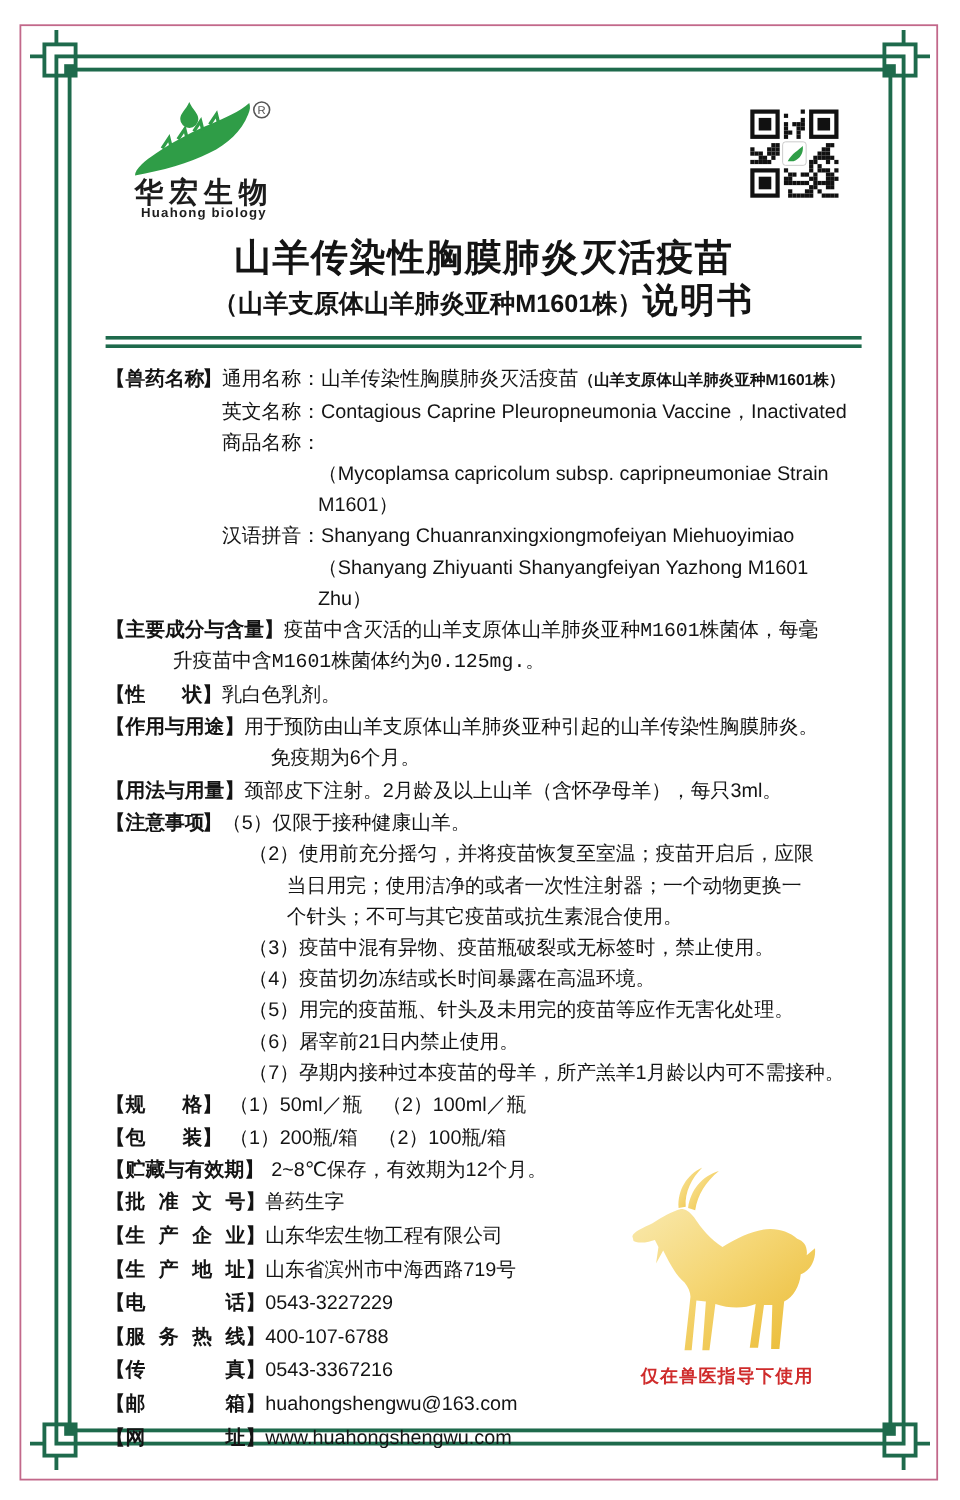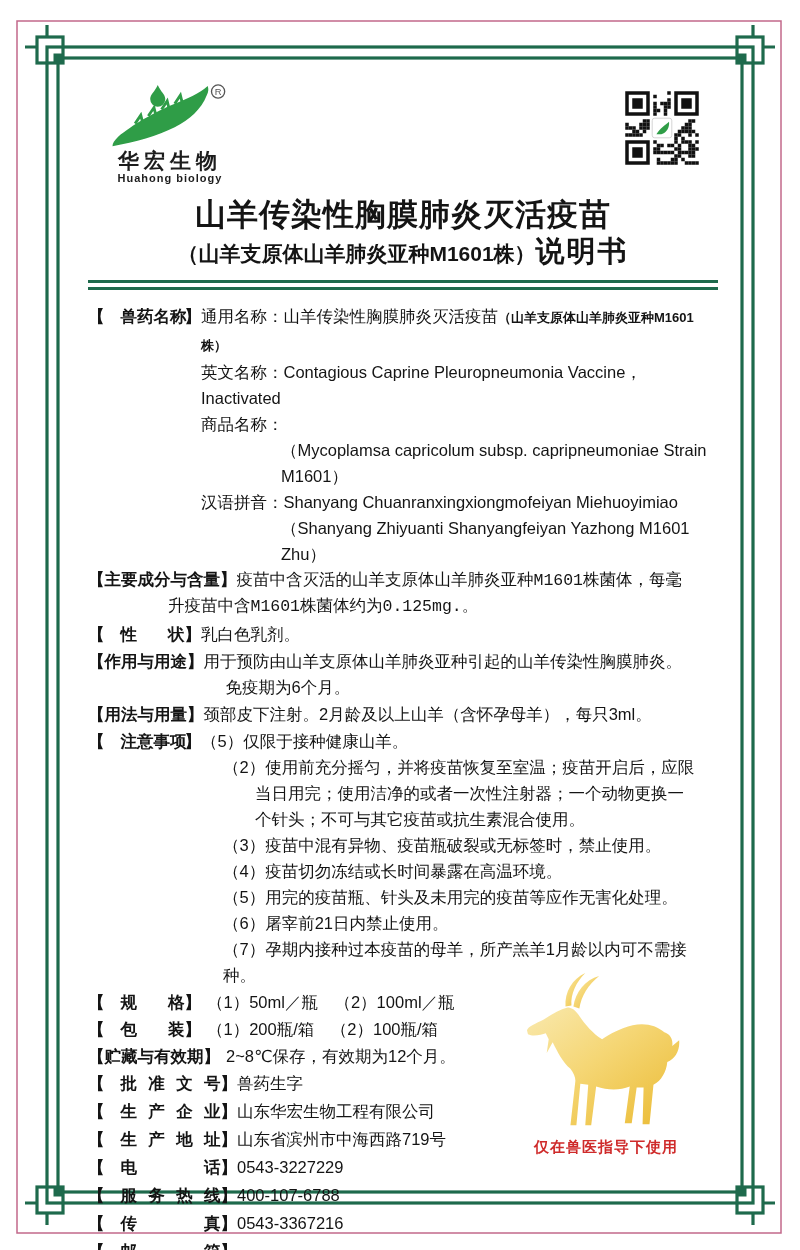--- a/index.html
+++ b/index.html
@@ -6,42 +6,42 @@
   .page{
     position:relative;width:800px;height:1250px;background:#ffffff;overflow:hidden;
     font-family:"Liberation Sans","DejaVu Sans",sans-serif;color:#141414;
   }
   .frame-svg{position:absolute;left:0;top:0;width:800px;height:1250px;}
   .content{position:absolute;left:88px;top:84px;width:630px;}
   
   .header{position:relative;height:102px;}
   .logo{position:absolute;left:14px;top:0;width:136px;text-align:center;}
   .logo-art{display:block;margin:0 auto;}
-  .logo-cn{font-size:21px;font-weight:bold;letter-spacing:5px;line-height:22px;color:#1c1c1c;}
+  .logo-cn{font-size:24px;font-weight:bold;letter-spacing:5px;line-height:22px;color:#1c1c1c;}
   .logo-en{font-size:11px;font-weight:bold;letter-spacing:1px;line-height:13px;color:#1c1c1c;}
   .otc{position:absolute;left:364px;top:34px;font-size:25px;font-weight:bold;color:#cc2d30;letter-spacing:2px;}
   .qr{position:absolute;right:14px;top:2px;width:84px;height:84px;}
   
   .title{text-align:center;font-size:31px;font-weight:bold;line-height:38px;margin-top:10px;letter-spacing:1px;}
   .subtitle{text-align:center;font-weight:bold;line-height:34px;}
   .subtitle .paren{font-size:21px;}
   .subtitle .suffix{font-size:29px;letter-spacing:2px;}
   .rule{height:4px;border-top:3px solid #1e6a4c;border-bottom:3px solid #1e6a4c;margin-top:7px;}
   
   .docbody{margin-top:13px;font-size:16.5px;line-height:26px;}
   .row{display:flex;margin-bottom:1px;}
   .row.gap2{margin-bottom:2px;}
   .lbl{font-weight:bold;white-space:nowrap;flex:0 0 auto;}
-  .in{display:inline-block;text-align:justify;text-align-last:justify;margin-left:16px;}
+  .in{display:inline-block;text-align:justify;text-align-last:justify;}
   .w64{width:64px;}
   .w100{width:100px;}
   .val{flex:1;}
   .blockrow{margin-bottom:1px;font-family:Liberation Mono, monospace;}
   .blockrow .lbl{display:inline;}
-  .cont100{margin-left:80px;}
+  .cont100{margin-left:56px;}
   .ind80{margin-left:80px;}
   .ind22{margin-left:22px;}
   .ind54{margin-left:54px;}
   .small-paren{font-size:13px;font-weight:bold;}
   .spacer6{display:inline-block;width:6px;}
   
   .goat{position:absolute;left:512px;top:970px;width:192px;height:168px;}
   .goat-caption{position:absolute;left:504px;top:1138px;width:204px;text-align:center;
     font-size:15px;font-weight:bold;color:#cf2b2b;letter-spacing:1px;}
 </style>
@@ -319,20 +319,21 @@
         <span class="val">400-107-6788</span>
       </div>
 
       <div class="row gap2">
         <span class="lbl"><span>【</span><span class="in w100">传真</span><span>】</span></span>
         <span class="val">0543-3367216</span>
       </div>
 
       <div class="row gap2">
         <span class="lbl"><span>【</span><span class="in w100">邮箱</span><span>】</span></span>
+        <span class="val">huahongshengwu@163.com</span>
       </div>
 
       <div class="row gap2">
         <span class="lbl"><span>【</span><span class="in w100">网址</span><span>】</span></span>
         <span class="val">www.huahongshengwu.com</span>
       </div>
 
     </div>
   </div>
 

